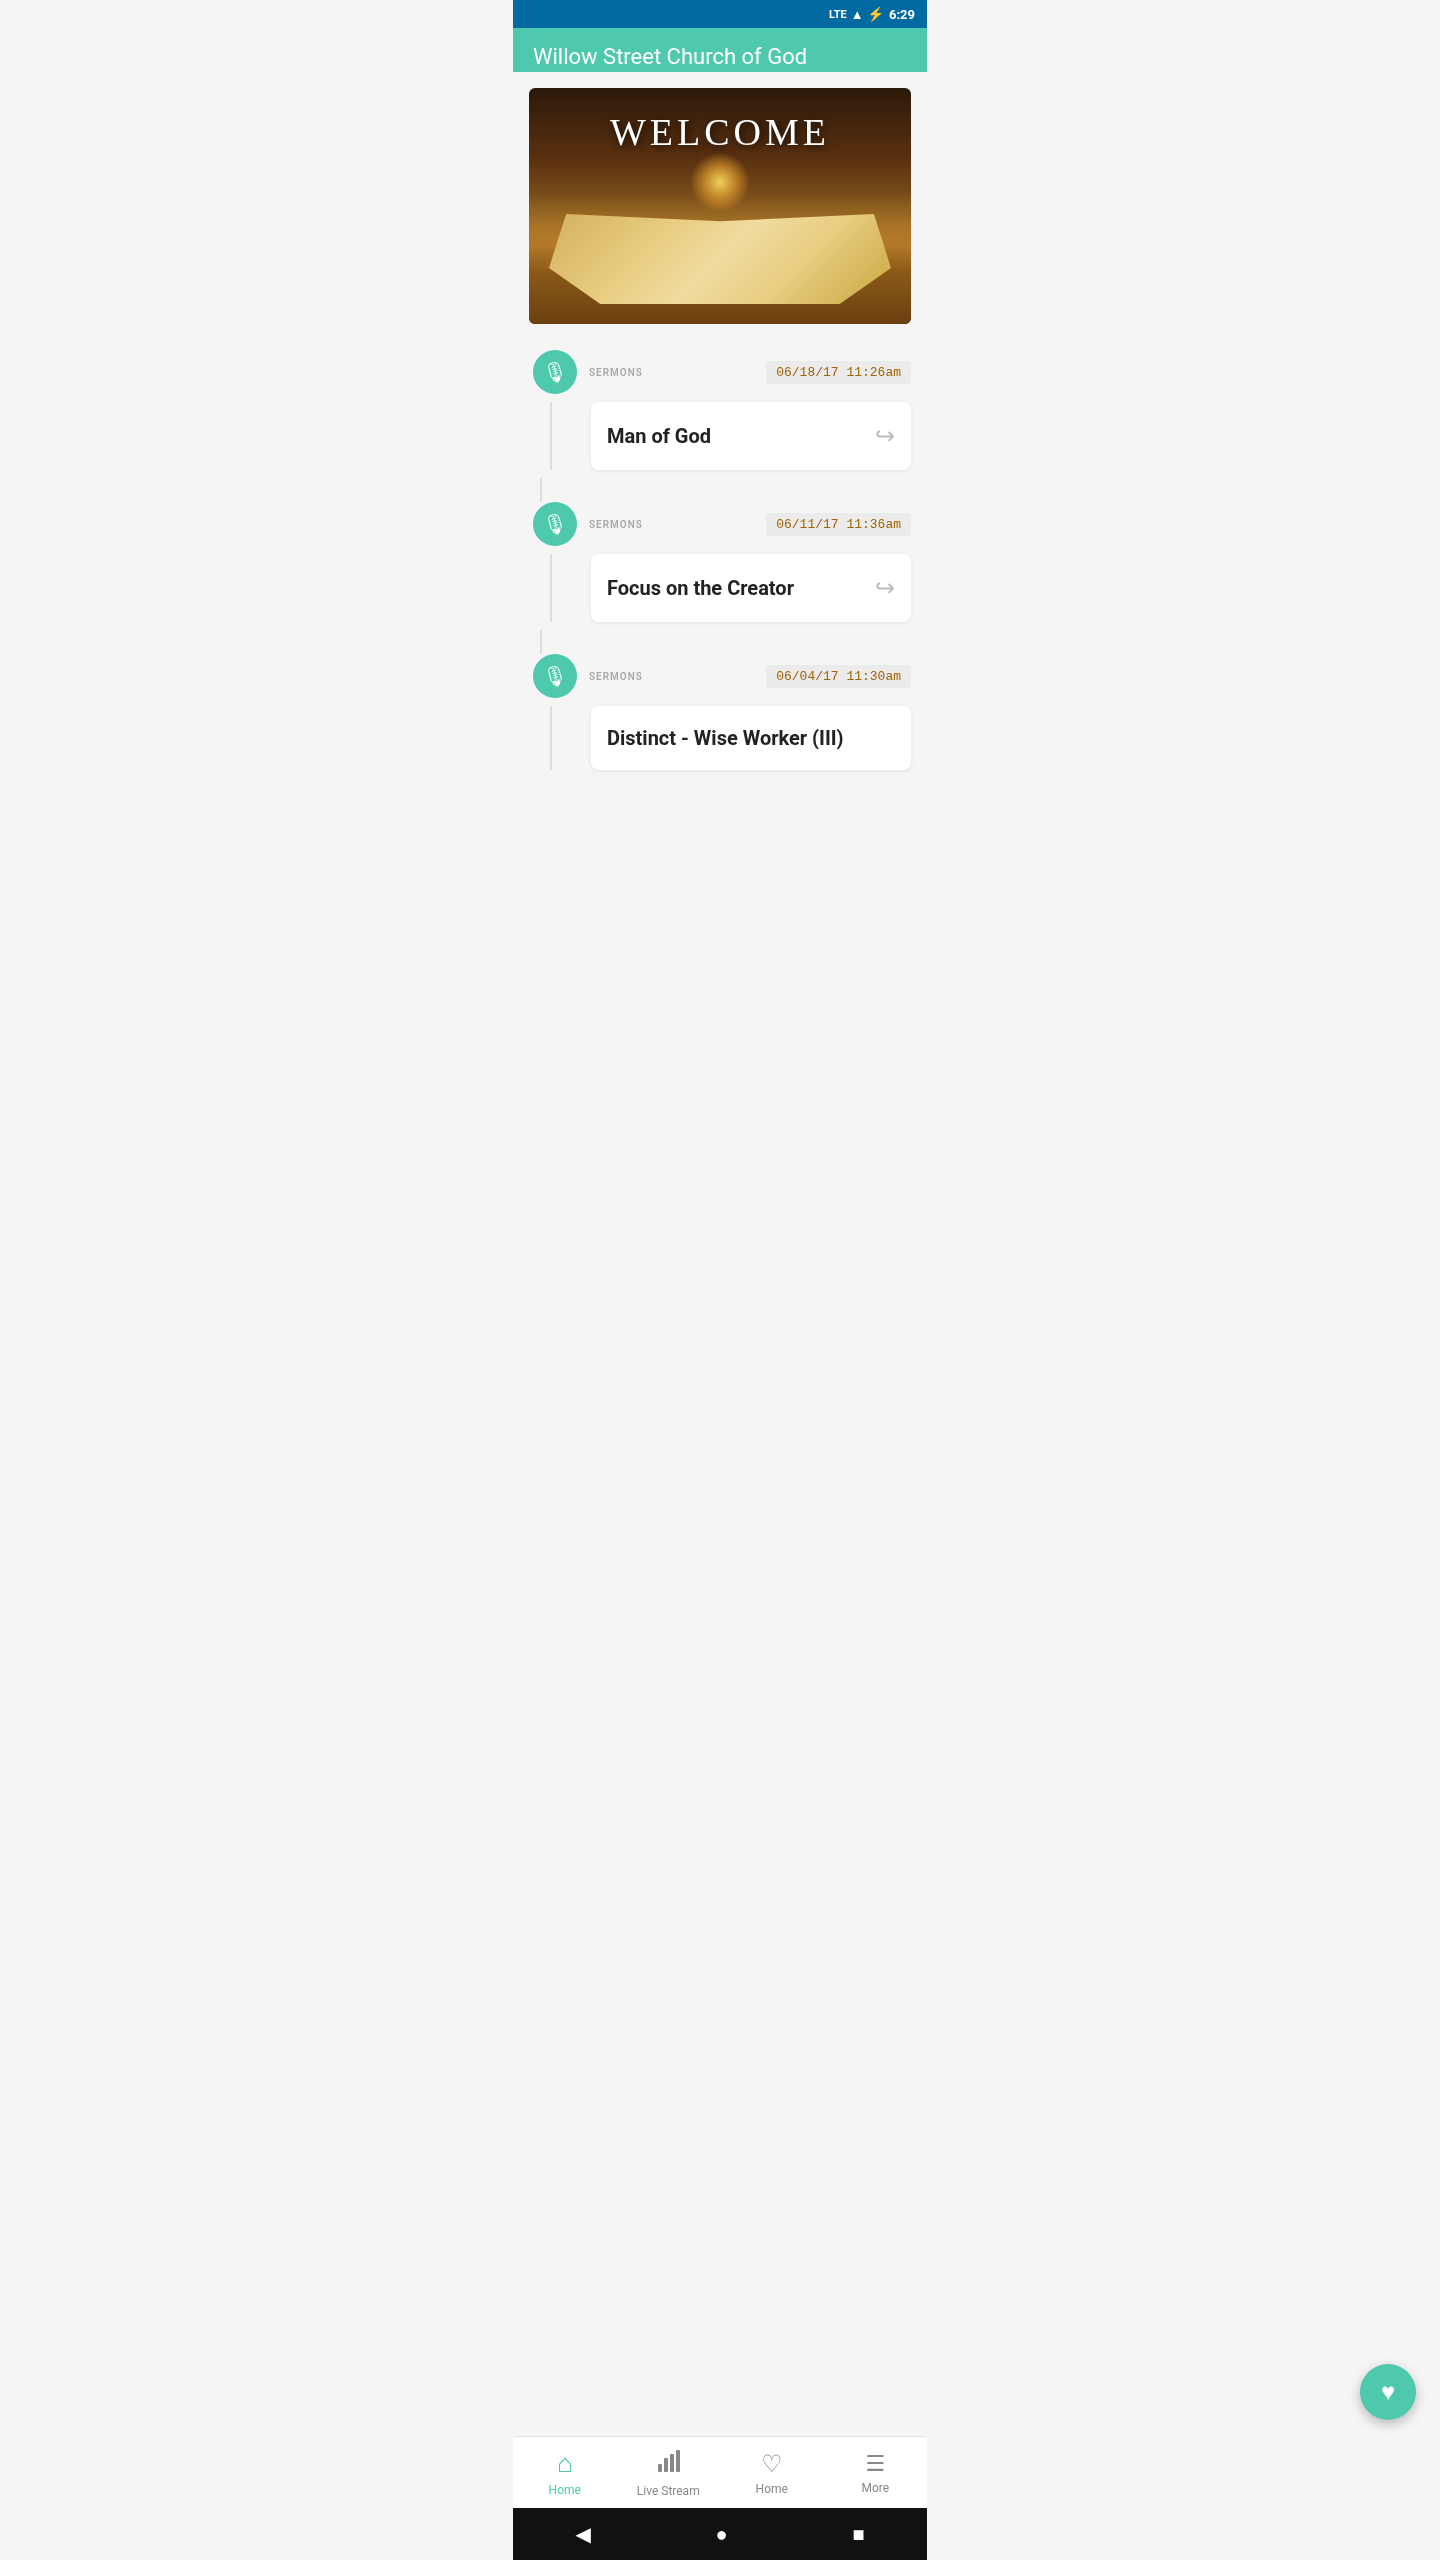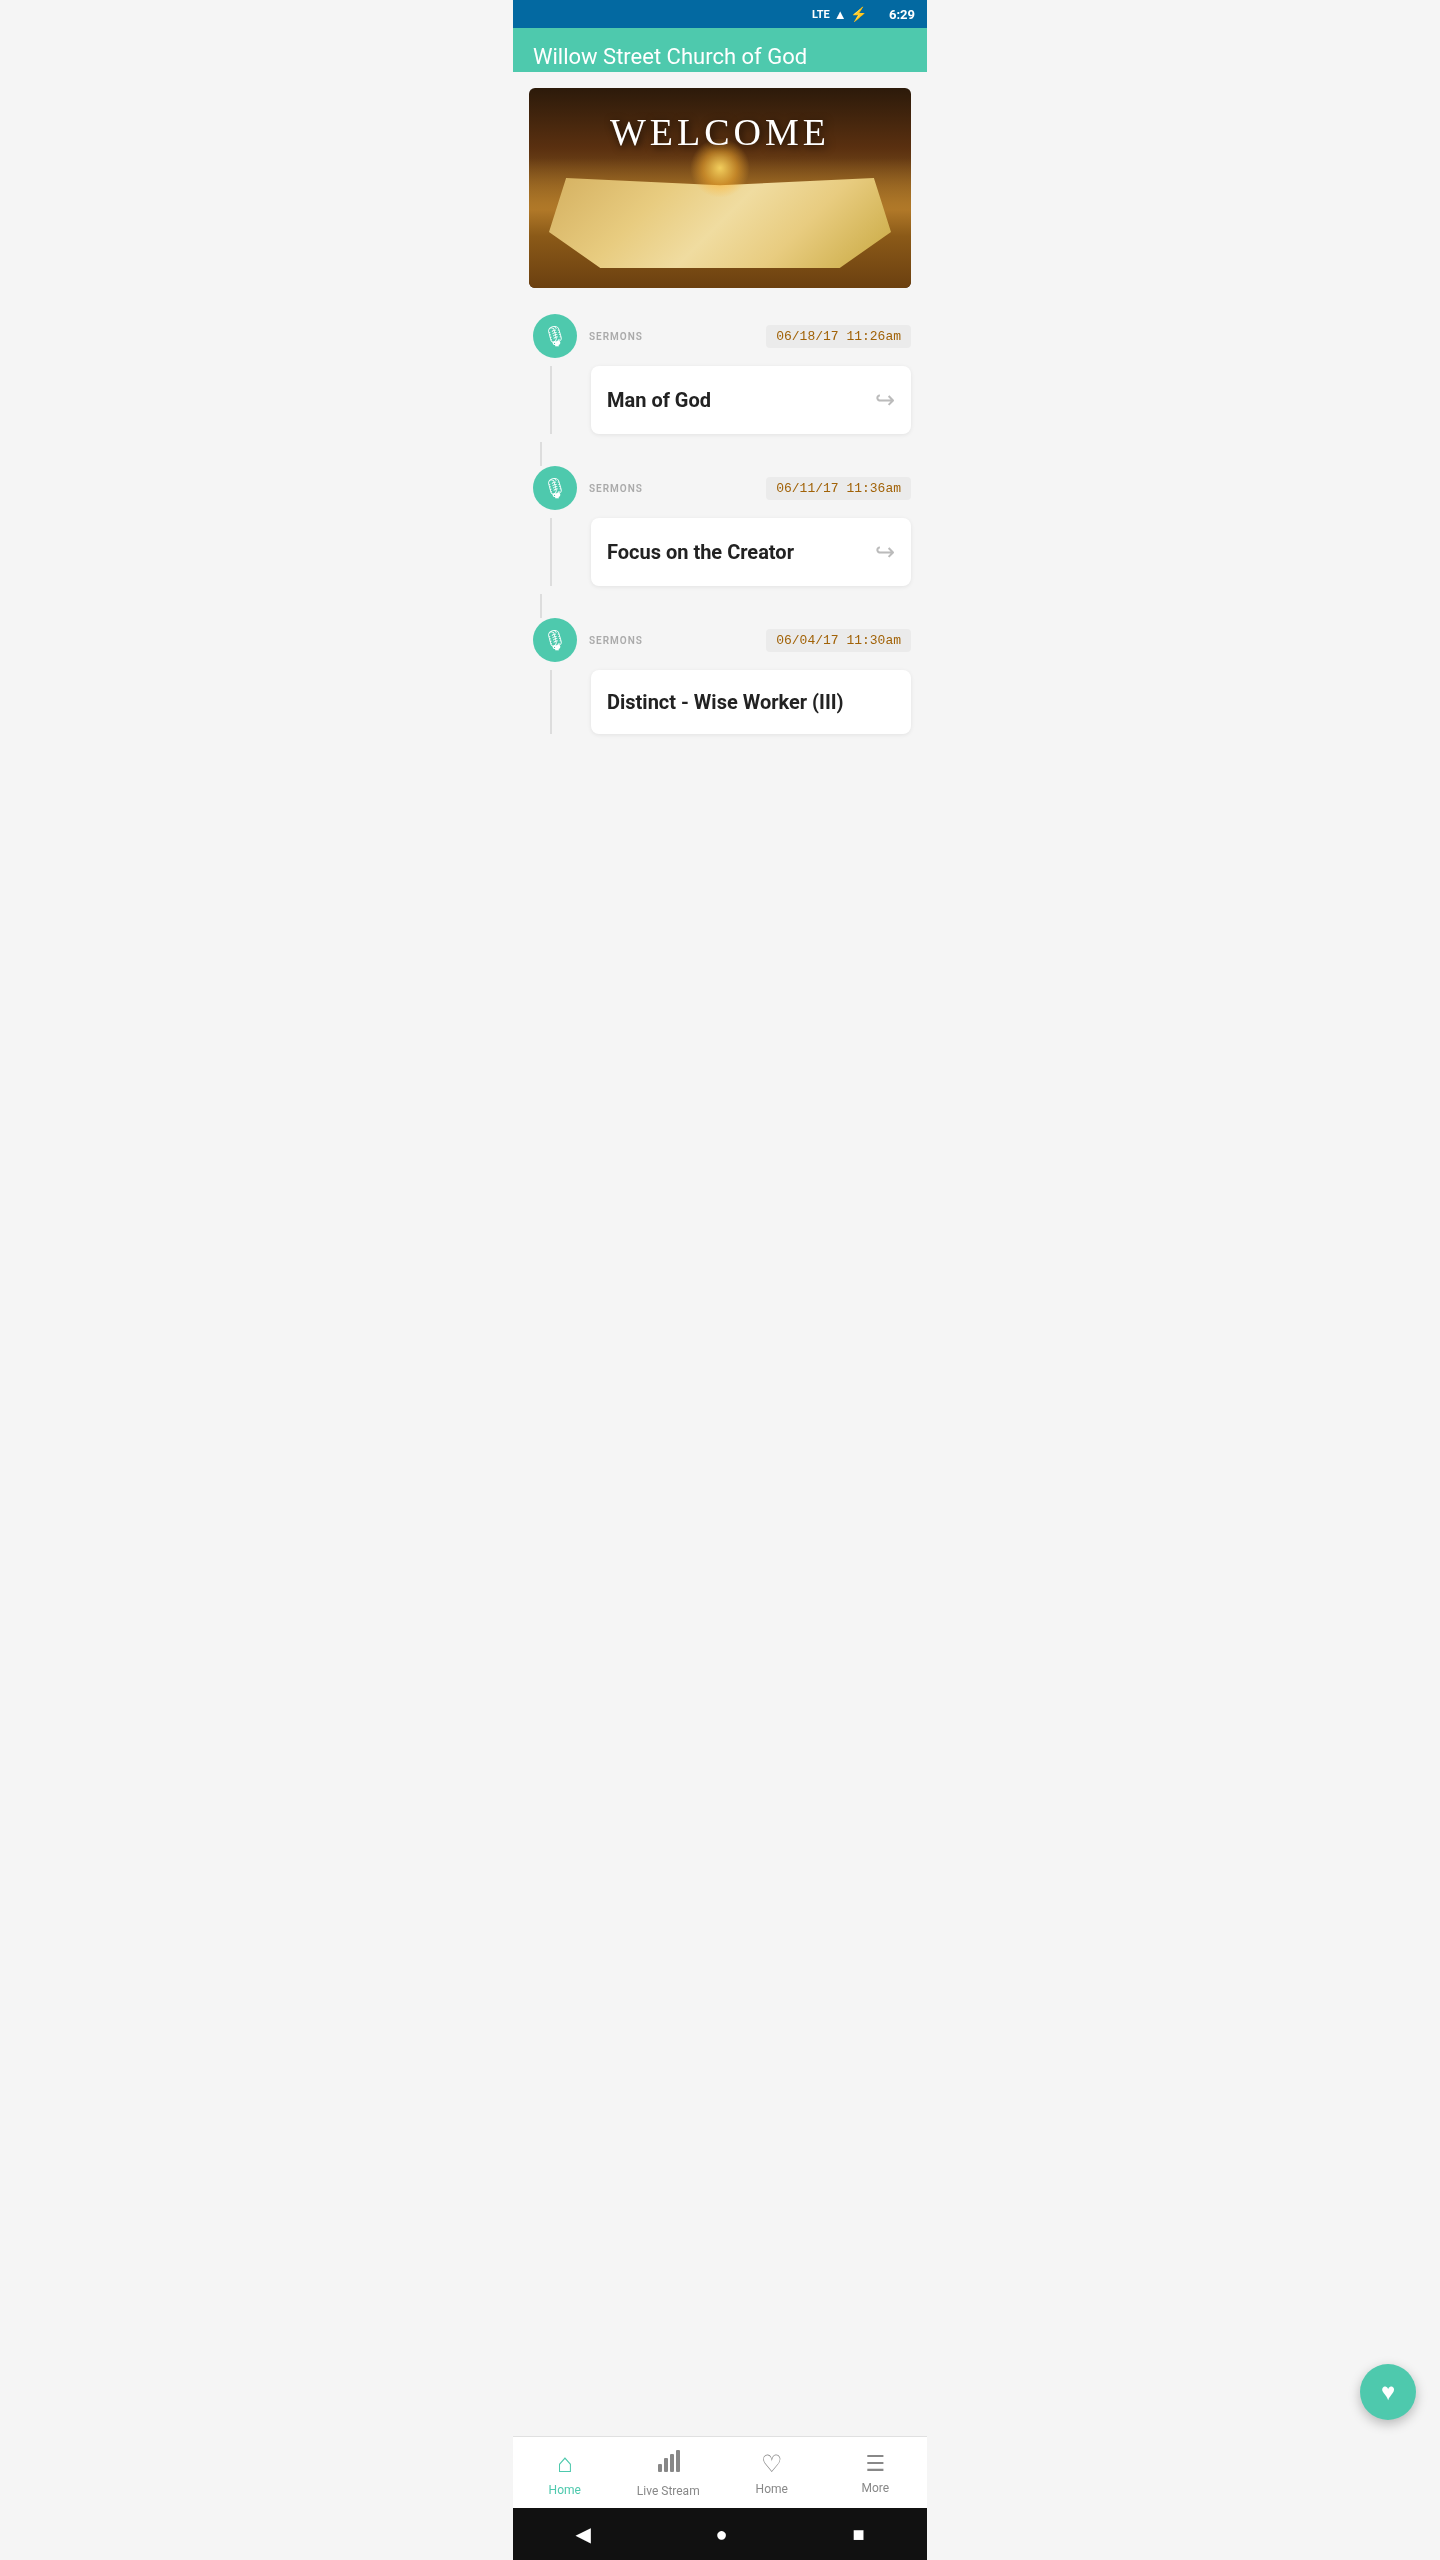--- a/index.html
+++ b/index.html
@@ -21,21 +21,20 @@
       display: flex;
       align-items: center;
       justify-content: flex-end;
       padding: 0 12px;
       gap: 6px;
     }
     .status-bar-text {
       color: white;
       font-size: 13px;
       font-weight: bold;
-      margin-left: 17px;
     }
     .status-icons {
       display: flex;
       align-items: center;
       gap: 4px;
     }
     .lte-icon {
       color: white;
       font-size: 11px;
       font-weight: bold;
@@ -56,21 +55,21 @@
     .main-content {
       background: #f5f5f5;
       padding-bottom: 80px;
     }
 
     
     .welcome-banner {
       margin: 16px 16px;
       border-radius: 6px;
       overflow: hidden;
-      height: 200px;
+      height: 236px;
       background: linear-gradient(to bottom, #2c1a0a 0%, #5a3010 30%, #8b5e20 55%, #c8922a 70%, #3a2010 100%);
       position: relative;
       display: flex;
       align-items: center;
       justify-content: center;
     }
     .bible-visual {
       position: absolute;
       bottom: 0;
       left: 0;

